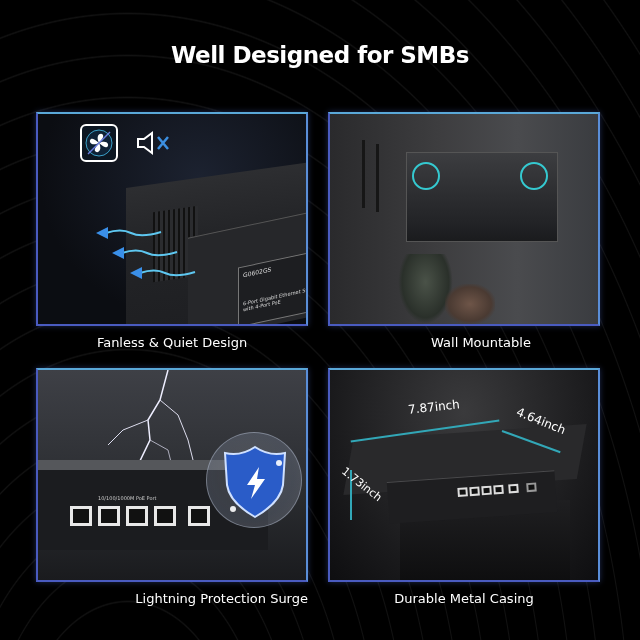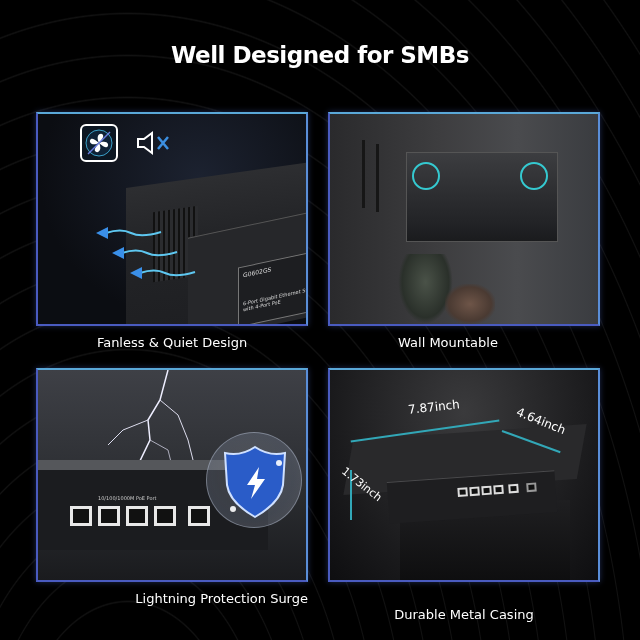--- a/index.html
+++ b/index.html
@@ -23,23 +23,23 @@
   }
   .p1 { left: 36px; top: 112px; background: radial-gradient(ellipse at 60% 30%, #1c2230 0%, #0b0d12 70%); }
   .p2 { left: 328px; top: 112px; background: linear-gradient(90deg, #2a2a2c 0%, #3d3d3f 40%, #4a4b4e 70%, #3a3c40 100%); }
   .p3 { left: 36px; top: 368px; background: linear-gradient(180deg, #3e4046 0%, #2a2c30 60%, #1a1b1e 100%); }
   .p4 { left: 328px; top: 368px; background: radial-gradient(ellipse at 50% 20%, #3a3a3c 0%, #1a1a1c 70%, #0e0e10 100%); }
   .caption {
     position: absolute; width: 272px; text-align: center; font-size: 13px; line-height: 16px;
     font-family: "DejaVu Sans", sans-serif;
   }
   .c1 { left: 36px; top: 335px; }
-  .c2 { left: 312px; top: 335px; text-align: center; }
+  .c2 { left: 345px; top: 335px; text-align: center; }
   .c3 { left: 36px; top: 591px; text-align: right; }
-  .c4 { left: 328px; top: 591px; margin-top: 16px; }
+  .c4 { left: 328px; top: 591px; }
 
   
   .fan-icon {
     position: absolute; left: 42px; top: 10px; width: 38px; height: 38px;
     border: 2px solid #fff; border-radius: 6px; background: #0c1622;
     display: flex; align-items: center; justify-content: center;
   }
   .mute-icon { position: absolute; left: 98px; top: 16px; width: 40px; height: 26px; }
   .switch1 {
     position: absolute; left: 88px; top: 60px; width: 200px; height: 150px;

